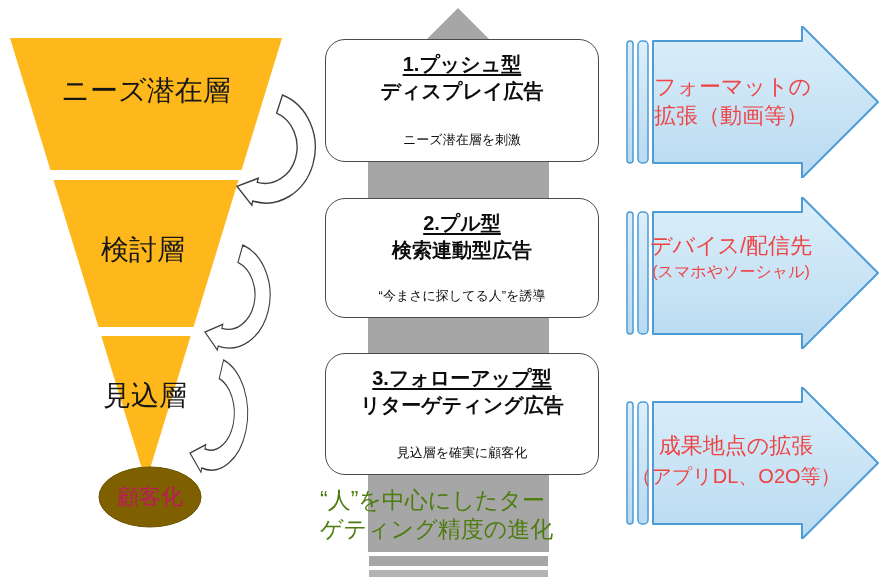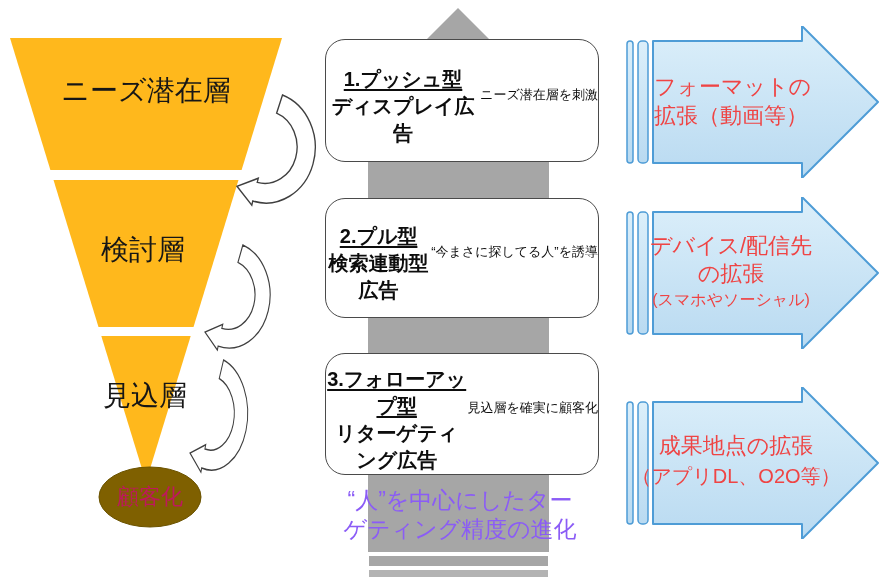--- a/index.html
+++ b/index.html
@@ -19,31 +19,31 @@
   .f-label{position:absolute;transform:translate(-50%,-50%);font-size:28px;color:#161616;white-space:nowrap;}
   .f-label.l1{left:146px;top:91px;}
   .f-label.l2{left:143px;top:250px;}
   .f-label.l3{left:145px;top:396px;}
   .result-label{position:absolute;left:150px;top:497px;transform:translate(-50%,-50%);
     font-size:22px;color:#be185d;white-space:nowrap;}
 
   
   .step-box{position:absolute;left:325px;width:274px;background:#ffffff;
     border:1.6px solid var(--box-border);border-radius:20px;box-sizing:border-box;
-    display:flex;flex-direction:row;align-items:center;justify-content:space-between;}
+    display:flex;flex-direction:column;align-items:center;justify-content:space-between;}
   .step-box.b1{top:39px;height:123px;}
   .step-box.b2{top:198px;height:120px;}
   .step-box.b3{top:353px;height:122px;}
   .step-title{margin-top:11px;font-size:20px;font-weight:bold;line-height:27px;text-align:center;color:#0d0d0d;}
   .step-title .u{text-decoration:underline;text-decoration-thickness:2px;text-underline-offset:3px;}
   .step-caption{margin-bottom:12px;font-size:13px;color:#0d0d0d;white-space:nowrap;}
 
   
-  .process-footer{position:absolute;left:320px;top:486px;width:280px;text-align:center;
-    font-size:23px;line-height:29px;color:#8b5cf6;}
+  .process-footer{position:absolute;left:320px;top:486px;width:280px;text-align:left;
+    font-size:23px;line-height:29px;color:#4d7c0f;}
 
   
   .exp{position:absolute;left:620px;width:266px;height:152px;}
   .exp.e1{top:26px;}
   .exp.e2{top:197px;}
   .exp.e3{top:387px;}
   .exp svg{position:absolute;left:0;top:0;}
   .arrowpoly{stroke:var(--blue-border);stroke-width:2;stroke-linejoin:round;}
   .speedbar{stroke:var(--blue-border);stroke-width:1.5;}
   .exp-text{position:absolute;color:#ef4444;}
@@ -140,21 +140,20 @@
           <stop offset="0" stop-color="#DCEFFA"></stop>
             <stop offset="1" stop-color="#B9DAF1"></stop>
         </linearGradient>
       </defs>
       <rect class="speedbar" x="7" y="15" width="6" height="122" rx="3" fill="url(#bgrad2)"></rect>
       <rect class="speedbar" x="18" y="15" width="10" height="122" rx="4" fill="url(#bgrad2)"></rect>
       <polygon class="arrowpoly" points="33,15 182,15 182,0 258,76 182,152 182,137 33,137" fill="url(#bgrad2)"></polygon>
     </svg>
     <div class="exp-text">
       <div class="l1">デバイス/配信先</div>
-      <div class="l2">の拡張</div>
       <div class="l3">(スマホやソーシャル)</div>
     </div>
   </div>
 
   <div class="exp e3">
     <svg width="266" height="152" viewBox="0 0 266 152">
       <defs>
         <linearGradient id="bgrad3" x1="0" y1="0" x2="0" y2="1">
           <stop offset="0" stop-color="#DCEFFA"></stop>
             <stop offset="1" stop-color="#B9DAF1"></stop>

